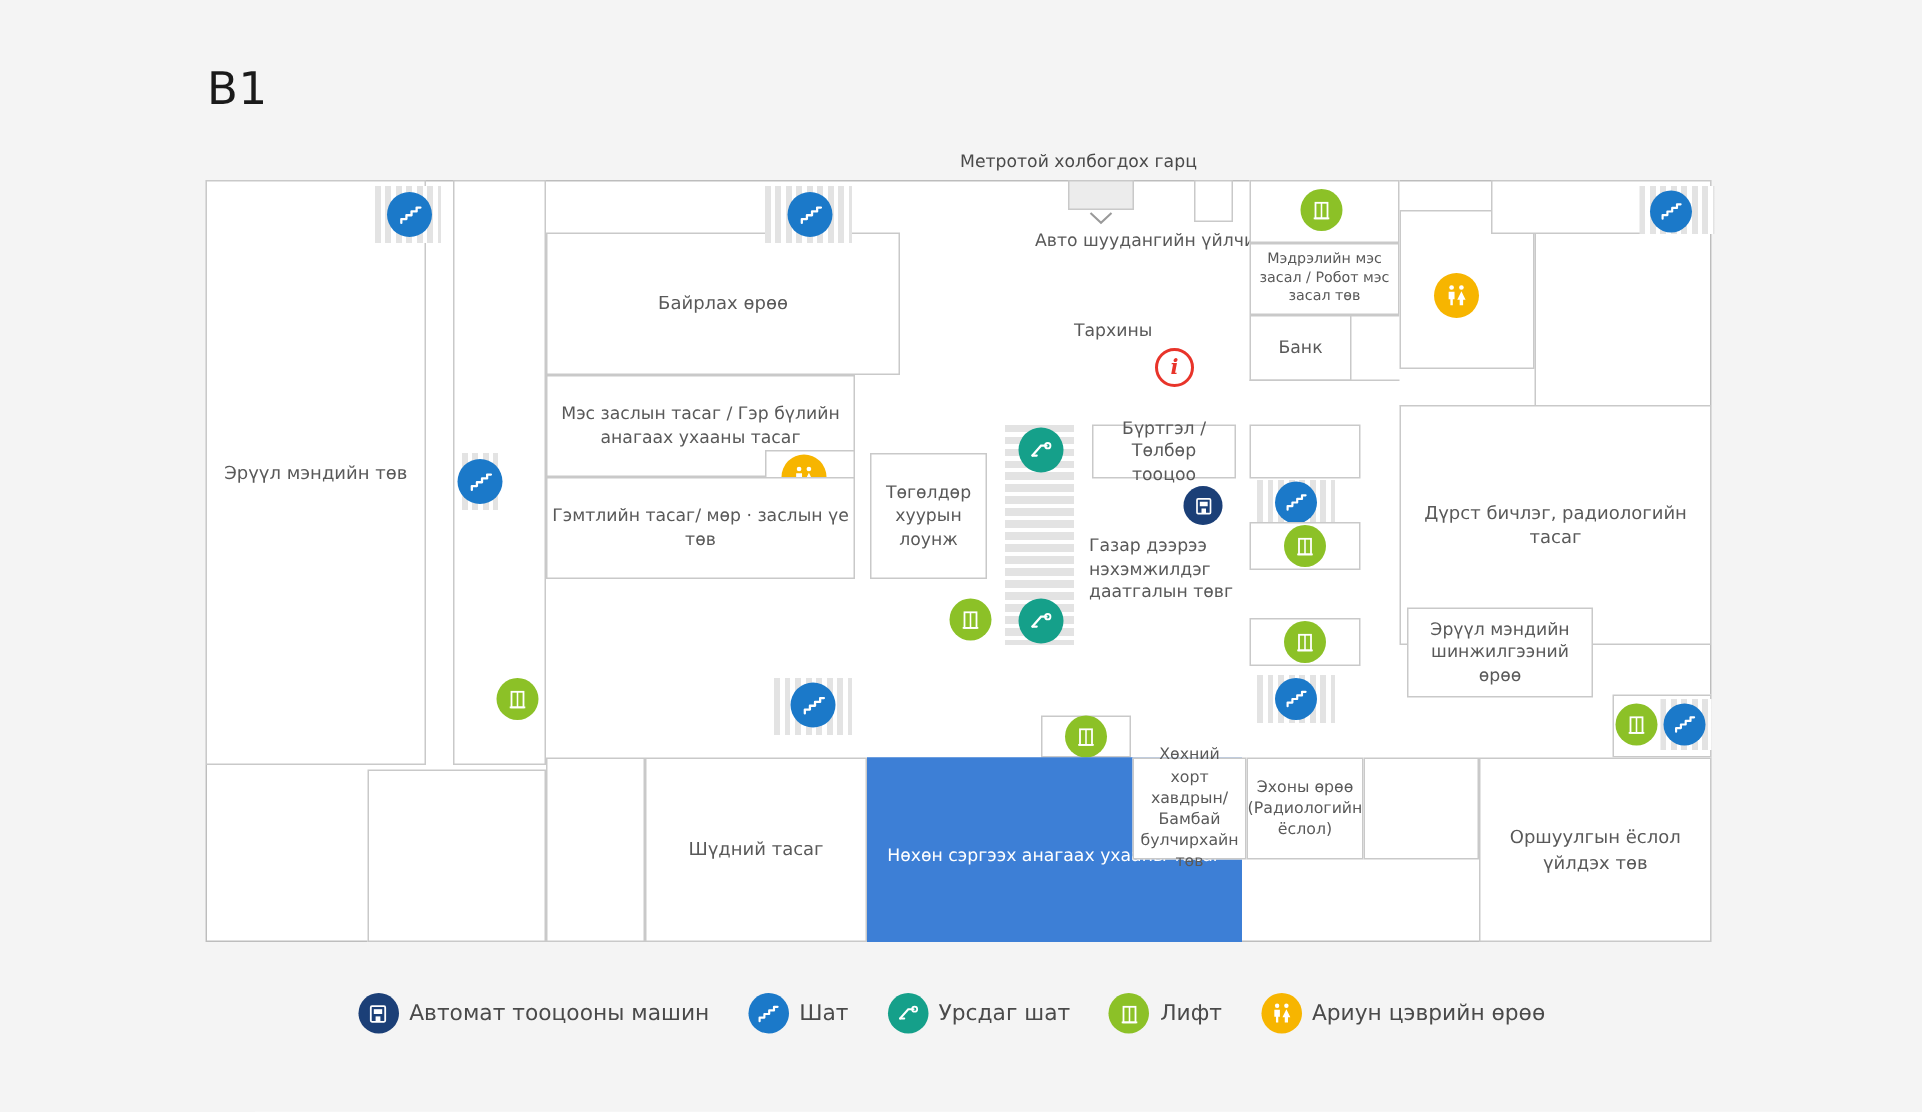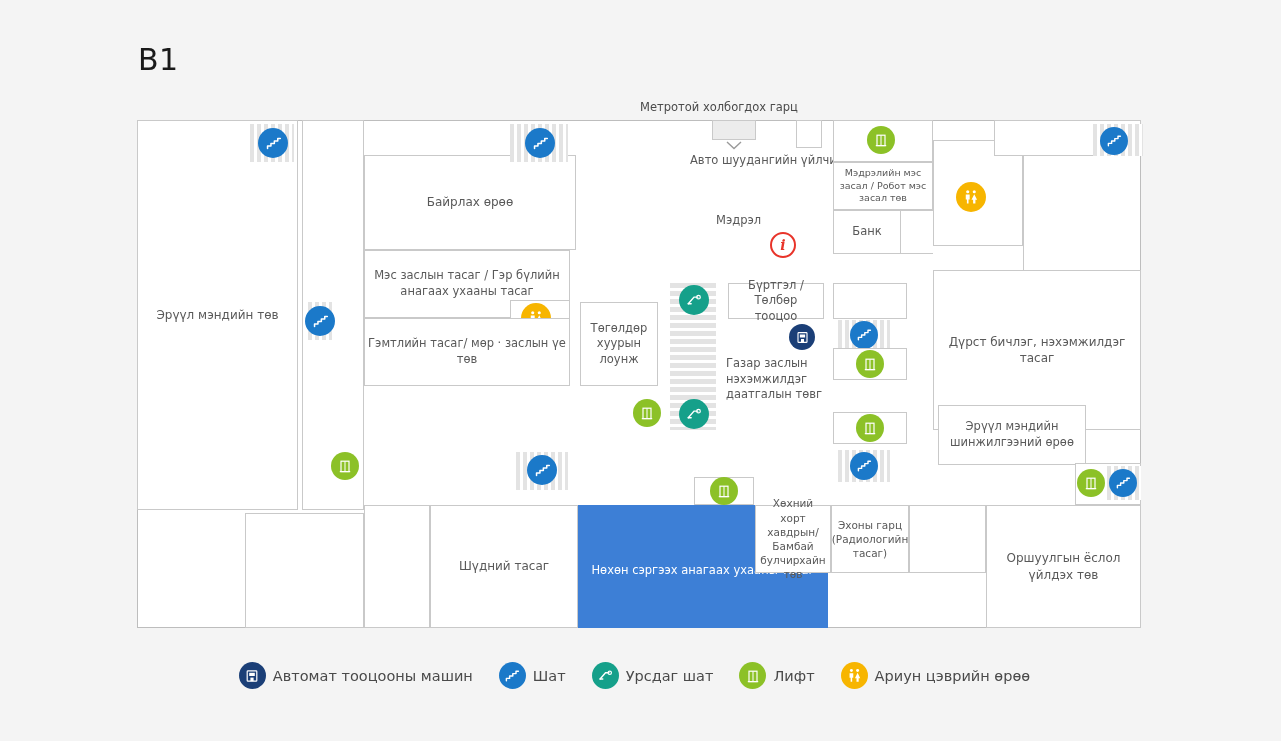--- a/index.html
+++ b/index.html
@@ -177,24 +177,24 @@
   <div class="entrance-block" style="left:712px; top:120px; width:44px; height:20px;"></div>
   <div class="chevron" style="left:726px; top:141px;">
     <svg width="16" height="9" viewBox="0 0 16 9">
         <path d="M1 1 L8 7.5 L15 1" fill="none" stroke="#9a9a9a" stroke-width="1.4"></path>
       </svg>
   </div>
   <div class="room nolabel" style="left:796px; top:120px; width:26px; height:28px;"></div>
 
   <div class="map-label" style="left:690px; top:153px; width:180px;">Авто шуудангийн үйлчилгээ</div>
 
-  <div class="map-label" style="left:716px; top:213px; width:130px;">Мэдрэл</div>
+  <div class="map-label" style="left:716px; top:213px; width:130px;">Тархины</div>
   <div class="info-icon" style="left:770px; top:232px;">i</div>
 
-  <div class="room big" style="left:137px; top:120px; width:161px; height:390px;">Эрүүл мэндийн төв</div>
+  <div class="room big" style="left:137px; top:120px; width:147px; height:390px;">Эрүүл мэндийн төв</div>
 
   <div class="room nolabel" style="left:302px; top:120px; width:62px; height:390px;"></div>
 
   <div class="stair-band" style="left:250px; top:124px; width:44px; height:38px;"></div>
   <div class="icon-badge ic-stairs" style="left:258px; top:128px; width:30px; height:30px;">
     <svg width="17" height="17" viewBox="0 0 20 20">
         <path d="M3 16 L3 13 L7 13 L7 10 L11 10 L11 7 L15 7 L15 4 L18 4" fill="none" stroke="#fff" stroke-width="1.8" stroke-linecap="round" stroke-linejoin="round"></path>
       </svg>
   </div>
 
@@ -206,21 +206,21 @@
   </div>
 
   <div class="icon-badge ic-elev" style="left:331px; top:452px; width:28px; height:28px;">
     <svg width="16" height="16" viewBox="0 0 20 20">
         <rect x="5" y="4" width="10" height="13" fill="none" stroke="#fff" stroke-width="1.5"></rect>
         <line x1="10" y1="4" x2="10" y2="17" stroke="#fff" stroke-width="1.3"></line>
         <line x1="3.5" y1="17" x2="16.5" y2="17" stroke="#fff" stroke-width="1.5"></line>
       </svg>
   </div>
 
-  <div class="room big" style="left:364px; top:155px; width:212px; height:95px;">Байрлах өрөө</div>
+  <div class="room big" style="left:364px; top:155px; width:236px; height:95px;">Байрлах өрөө</div>
 
   <div class="stair-band" style="left:510px; top:124px; width:58px; height:38px;"></div>
   <div class="icon-badge ic-stairs" style="left:525px; top:128px; width:30px; height:30px;">
     <svg width="17" height="17" viewBox="0 0 20 20">
         <path d="M3 16 L3 13 L7 13 L7 10 L11 10 L11 7 L15 7 L15 4 L18 4" fill="none" stroke="#fff" stroke-width="1.8" stroke-linecap="round" stroke-linejoin="round"></path>
       </svg>
   </div>
 
   <div class="room" style="left:364px; top:250px; width:206px; height:68px;">Мэс заслын тасаг / Гэр бүлийн анагаах ухааны тасаг</div>
 
@@ -273,21 +273,21 @@
   <div class="room" style="left:728px; top:283px; width:96px; height:36px;">Бүртгэл / Төлбөр тооцоо</div>
 
   <div class="icon-badge ic-atm" style="left:789px; top:324px; width:26px; height:26px;">
     <svg width="15" height="15" viewBox="0 0 20 20">
         <rect x="4" y="3.5" width="12" height="13" rx="1" fill="none" stroke="#fff" stroke-width="1.5"></rect>
         <rect x="6.5" y="6" width="7" height="4" fill="#fff"></rect>
         <rect x="8" y="12" width="4" height="4.5" fill="#fff"></rect>
       </svg>
   </div>
 
-  <div class="map-label" style="left:726px; top:356px; width:110px;">Газар заслын нэхэмжилдэг даатгалын төвг</div>
+  <div class="map-label" style="left:726px; top:356px; width:110px;">Газар дээрээ нэхэмжилдэг даатгалын төвг</div>
 
   <div class="room nolabel" style="left:833px; top:283px; width:74px; height:36px;"></div>
 
   <div class="stair-band" style="left:838px; top:320px; width:52px; height:32px;"></div>
   <div class="icon-badge ic-stairs" style="left:850px; top:321px; width:28px; height:28px;">
     <svg width="16" height="16" viewBox="0 0 20 20">
         <path d="M3 16 L3 13 L7 13 L7 10 L11 10 L11 7 L15 7 L15 4 L18 4" fill="none" stroke="#fff" stroke-width="1.8" stroke-linecap="round" stroke-linejoin="round"></path>
       </svg>
   </div>
 
@@ -343,23 +343,23 @@
   <div class="room nolabel" style="left:994px; top:120px; width:147px; height:36px;"></div>
   <div class="stair-band" style="left:1093px; top:124px; width:50px; height:32px;"></div>
   <div class="icon-badge ic-stairs" style="left:1100px; top:127px; width:28px; height:28px;">
     <svg width="16" height="16" viewBox="0 0 20 20">
         <path d="M3 16 L3 13 L7 13 L7 10 L11 10 L11 7 L15 7 L15 4 L18 4" fill="none" stroke="#fff" stroke-width="1.8" stroke-linecap="round" stroke-linejoin="round"></path>
       </svg>
   </div>
   <div class="wall-line" style="left:1023px; top:156px; width:1px; height:114px;"></div>
   <div class="wall-line" style="left:933px; top:270px; width:91px; height:1px;"></div>
 
-  <div class="room big" style="left:933px; top:270px; width:208px; height:160px;">Дүрст бичлэг, нэхэмжилдэг тасаг</div>
-
-  <div class="room" style="left:938px; top:405px; width:148px; height:60px;">Эрүүл мэндийн шинжилгээний өрөө</div>
+  <div class="room big" style="left:933px; top:270px; width:208px; height:160px;">Дүрст бичлэг, радиологийн тасаг</div>
+
+  <div class="room" style="left:938px; top:405px; width:124px; height:60px;">Эрүүл мэндийн шинжилгээний өрөө</div>
 
   <div class="room nolabel" style="left:1075px; top:463px; width:66px; height:42px;"></div>
   <div class="icon-badge ic-elev" style="left:1077px; top:469px; width:28px; height:28px;">
     <svg width="16" height="16" viewBox="0 0 20 20">
         <rect x="5" y="4" width="10" height="13" fill="none" stroke="#fff" stroke-width="1.5"></rect>
         <line x1="10" y1="4" x2="10" y2="17" stroke="#fff" stroke-width="1.3"></line>
         <line x1="3.5" y1="17" x2="16.5" y2="17" stroke="#fff" stroke-width="1.5"></line>
       </svg>
   </div>
   <div class="stair-band" style="left:1107px; top:466px; width:34px; height:34px;"></div>
@@ -380,21 +380,21 @@
         <rect x="5" y="4" width="10" height="13" fill="none" stroke="#fff" stroke-width="1.5"></rect>
         <line x1="10" y1="4" x2="10" y2="17" stroke="#fff" stroke-width="1.3"></line>
         <line x1="3.5" y1="17" x2="16.5" y2="17" stroke="#fff" stroke-width="1.5"></line>
       </svg>
   </div>
 
   <div class="room highlight" style="left:578px; top:505px; width:250px; height:123px; align-items:flex-end; padding-bottom:48px;">Нөхөн сэргээх анагаах ухааны тасаг</div>
 
   <div class="room" style="left:755px; top:505px; width:76px; height:68px; font-size:10.5px;">Хөхний хорт хавдрын/ Бамбай булчирхайн төв</div>
 
-  <div class="room" style="left:831px; top:505px; width:78px; height:68px; font-size:10.5px;">Эхоны гарц (Радиологийн тасаг)</div>
+  <div class="room" style="left:831px; top:505px; width:78px; height:68px; font-size:10.5px;">Эхоны өрөө (Радиологийн ёслол)</div>
   <div class="room nolabel" style="left:909px; top:505px; width:77px; height:68px;"></div>
 
 
   <div class="room big" style="left:986px; top:505px; width:155px; height:123px;">Оршуулгын ёслол үйлдэх төв</div>
 
 </div>
 
 <div id="legend">
 
   <div class="legend-item">

